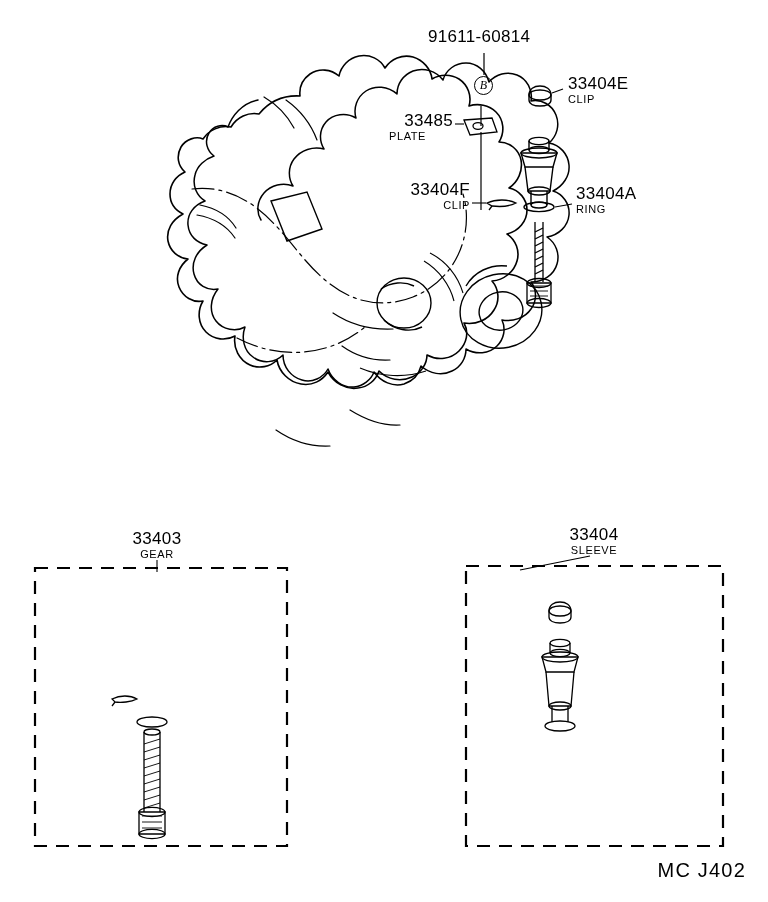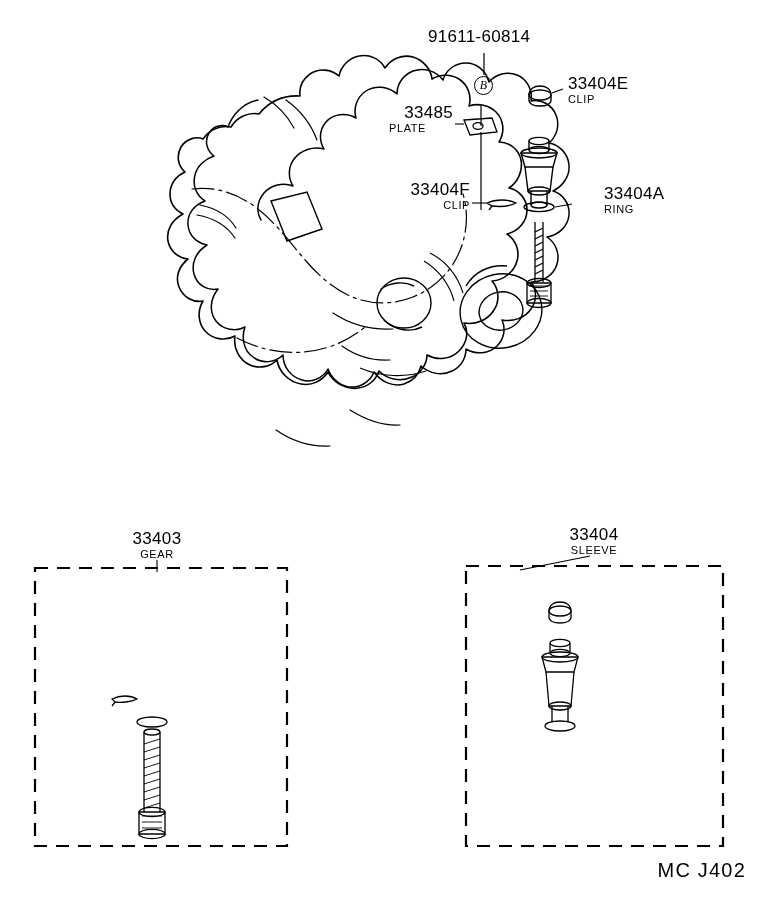--- a/index.html
+++ b/index.html
@@ -344,31 +344,31 @@
 
   <div class="b-circle" style="left:474px; top:76px;">
     <span>B</span>
   </div>
 
   <div class="lbl left" style="left:568px; top:75px;">
     <span class="code">33404E</span>
     <span class="sub">CLIP</span>
   </div>
 
-  <div class="lbl right" style="left:331px; top:104px; width:122px;">
+  <div class="lbl right" style="left:331px; top:112px; width:122px;">
     <span class="code">33485</span>
     <span class="sub" style="text-align:left; padding-left:58px;">PLATE</span>
   </div>
 
   <div class="lbl right" style="left:348px; top:181px; width:122px;">
     <span class="code">33404F</span>
     <span class="sub" style="text-align:right; padding-left:44px;">CLIP</span>
   </div>
 
-  <div class="lbl left" style="left:576px; top:185px;margin-left:28px;">
+  <div class="lbl left" style="left:576px; top:185px;">
     <span class="code">33404A</span>
     <span class="sub">RING</span>
   </div>
 
   <div class="lbl center" style="left:96px; top:530px; width:122px;">
     <span class="code">33403</span>
     <span class="sub">GEAR</span>
   </div>
 
   <div class="lbl center" style="left:533px; top:526px; width:122px;">

